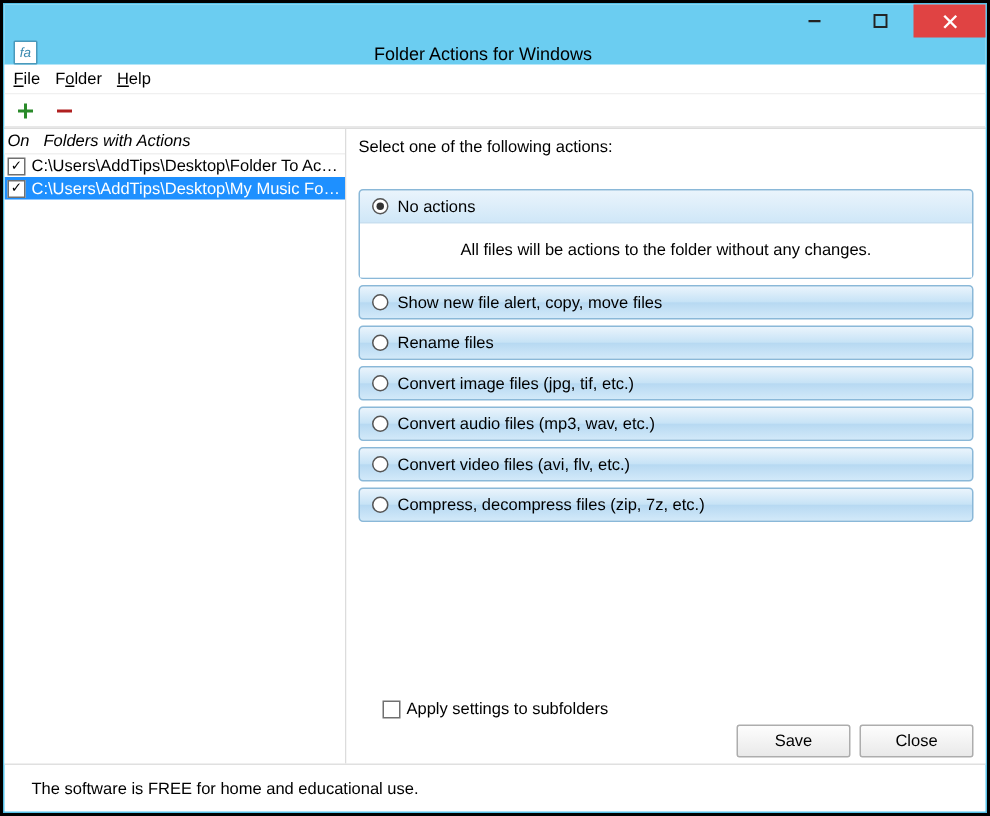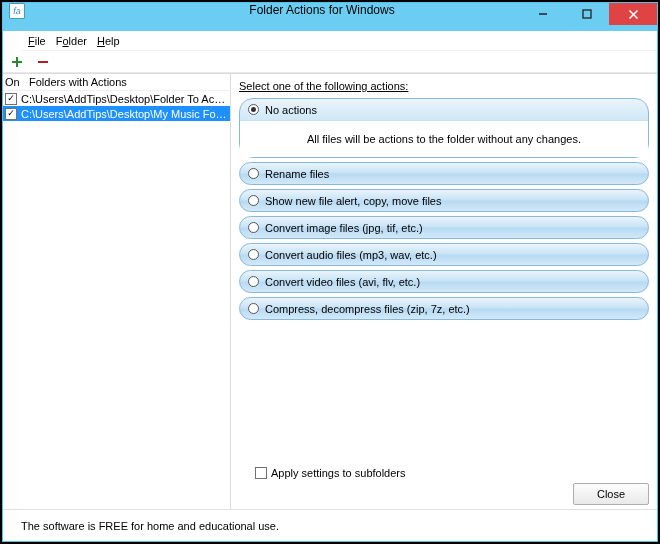--- a/index.html
+++ b/index.html
@@ -17,24 +17,24 @@
     position: absolute;
     left: 2px; top: 2px;
     width: 656px; height: 540px;
     background: #fff;
     border: 1px solid #56c1e8;
     display: flex;
     flex-direction: column;
   }
   
   .titlebar {
-    height: 28px;
+    height: 40px;
     background: #6bcdf1;
     display: flex;
-    align-items: flex-start;
+    align-items: flex-end;
     position: relative;
   }
   .titlebar .app-icon {
     width: 16px; height: 16px;
     margin-left: 6px;
     background: #fff;
     border: 1px solid #4a99bb;
     font-size: 9px;
     color: #3a8ab0;
     display: flex;
@@ -68,21 +68,20 @@
   .win-btn svg { display: block; }
   
   .menubar {
     height: 20px;
     padding: 0 6px;
     display: flex;
     align-items: center;
     gap: 10px;
     background: #fff;
     border-bottom: 1px solid #f0f0f0;
-    margin-left: 19px;
   }
   .menubar .menu-item {
     font-size: 11px;
     cursor: default;
   }
   .menubar .menu-item .ul { text-decoration: underline; }
   
   .toolbar {
     height: 22px;
     padding: 0 6px;
@@ -108,20 +107,21 @@
     background: #fff;
     display: flex;
     flex-direction: column;
   }
   .folder-header {
     display: flex;
     padding: 2px 4px 2px 2px;
     font-size: 11px;
     border-bottom: 1px solid #f0f0f0;
     background: #fff;
+    font-style: italic;
   }
   .folder-header .col-on { width: 24px; }
   .folder-list { flex:1; overflow:hidden; }
   .folder-row {
     display: flex;
     align-items: center;
     padding: 0 2px;
     height: 15px;
     font-size: 11px;
     white-space: nowrap;
@@ -145,31 +145,30 @@
   
   .right-pane {
     flex: 1;
     display: flex;
     flex-direction: column;
     padding: 6px 8px 4px 8px;
     background: #fff;
   }
   .right-pane .prompt {
     font-size: 11px;
-    margin-bottom: 6px;
-    text-decoration: underline;
+    margin-bottom: 22px;
   }
   .actions {
     display: flex;
     flex-direction: column;
     gap: 4px;
   }
   .action-item {
     border: 1px solid #8ab8d8;
-    border-radius: 14px;
+    border-radius: 3px;
     background: linear-gradient(to bottom, #eaf4fc 0%, #c7e3f6 48%, #b7d9f2 52%, #d2e9f9 100%);
   }
   .action-head {
     display: flex;
     align-items: center;
     height: 21px;
     padding: 0 8px;
     font-size: 11px;
   }
   .radio {
@@ -306,27 +305,27 @@
           <div class="action-item">
             <div class="action-head">
               <span class="radio checked"></span>
               <span>No actions</span>
             </div>
             <div class="action-body">All files will be actions to the folder without any changes.</div>
           </div>
           <div class="action-item">
             <div class="action-head">
               <span class="radio"></span>
+              <span>Show new file alert, copy, move files</span>
+            </div>
+          </div>
+          <div class="action-item">
+            <div class="action-head">
+              <span class="radio"></span>
               <span>Rename files</span>
-            </div>
-          </div>
-          <div class="action-item">
-            <div class="action-head">
-              <span class="radio"></span>
-              <span>Show new file alert, copy, move files</span>
             </div>
           </div>
           <div class="action-item">
             <div class="action-head">
               <span class="radio"></span>
               <span>Convert image files (jpg, tif, etc.)</span>
             </div>
           </div>
           <div class="action-item">
             <div class="action-head">
@@ -347,20 +346,21 @@
             </div>
           </div>
         </div>
 
       <div class="apply-row">
         <span class="chk2"></span>
         <span>Apply settings to subfolders</span>
       </div>
 
       <div class="right-buttons">
+        <div class="btn">Save</div>
         <div class="btn">Close</div>
       </div>
     </div>
 
   </div>
 
   <div class="footer">
     <span class="free">The software is FREE for home and educational use.</span>
     <span class="spacer"></span>
   </div>

